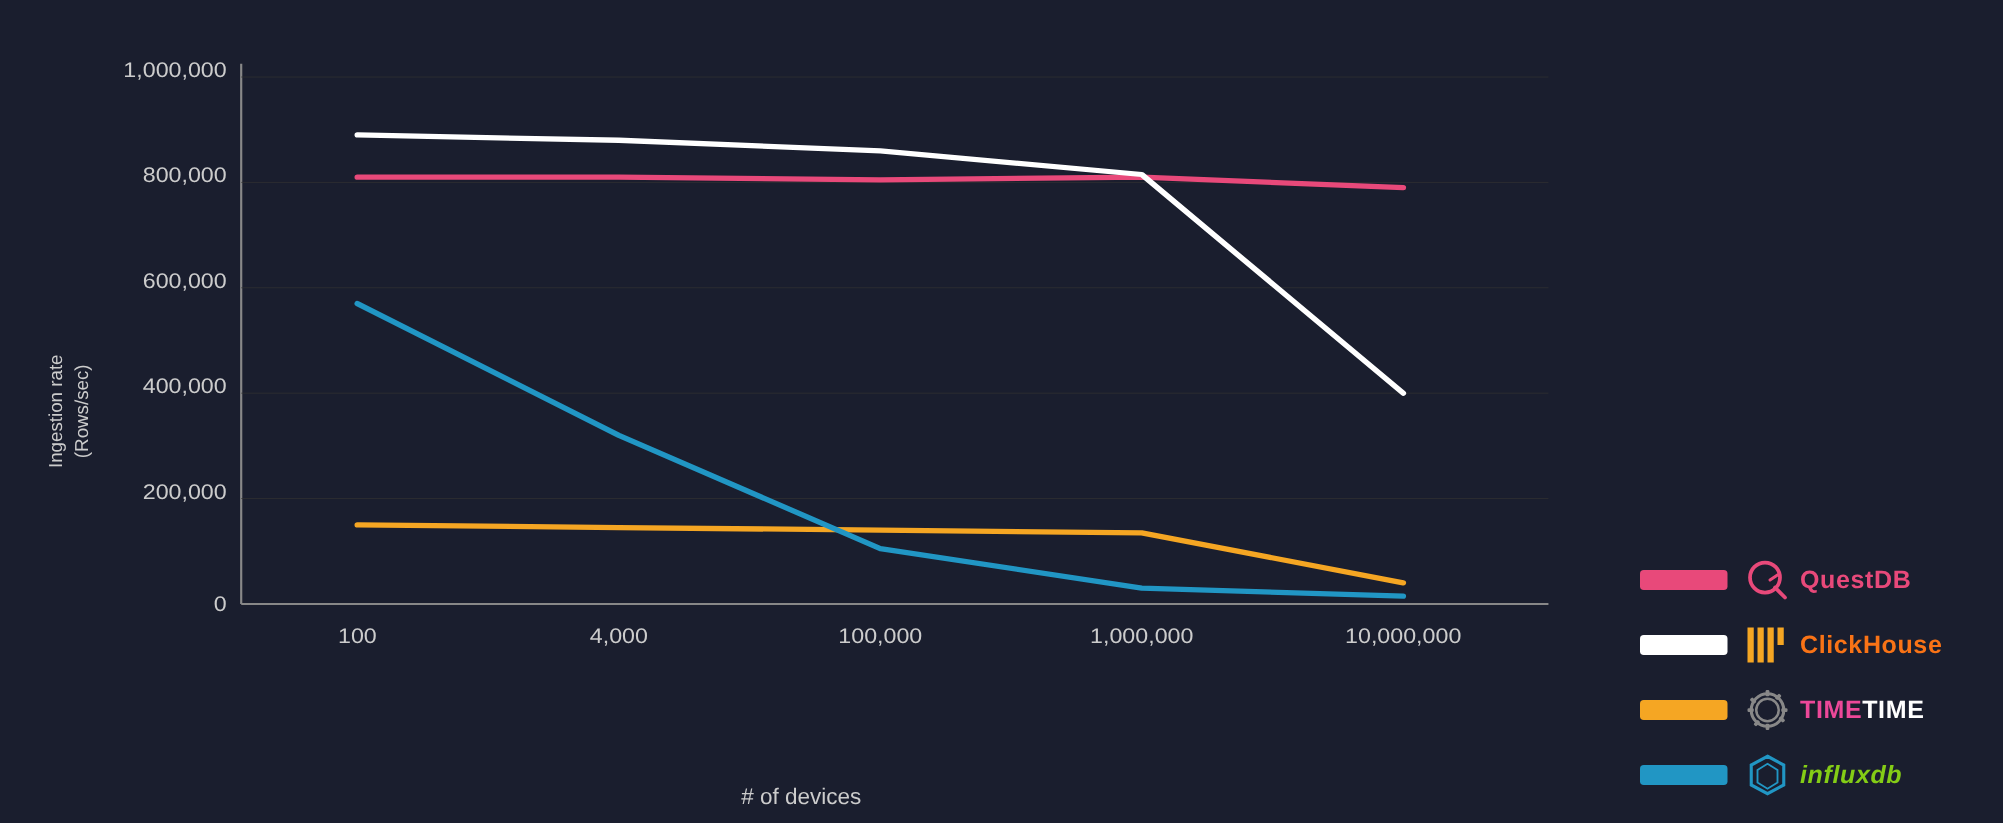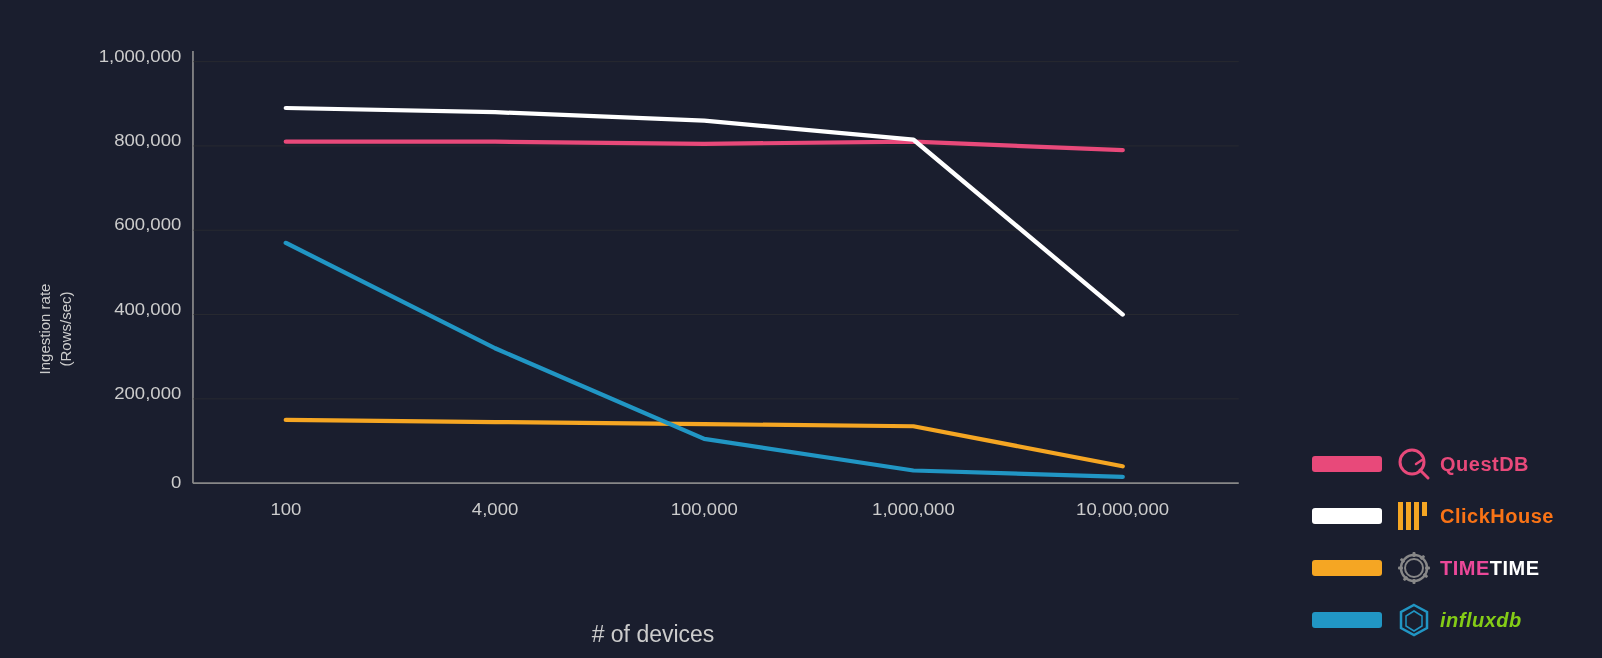--- a/index.html
+++ b/index.html
@@ -35,23 +35,22 @@
       white-space: nowrap;
       text-align: center;
       line-height: 1.4;
     }
     .x-axis-label {
       position: absolute;
       bottom: 10px;
       left: 50%;
       transform: translateX(-50%);
       color: #cccccc;
-      font-size: 23px;
+      font-size: 18px;
       text-align: center;
-      margin-left: 12px;
     }
     .svg-chart {
       width: 100%;
       height: 100%;
     }
     .legend-area {
       width: 320px;
       display: flex;
       flex-direction: column;
       justify-content: flex-end;

